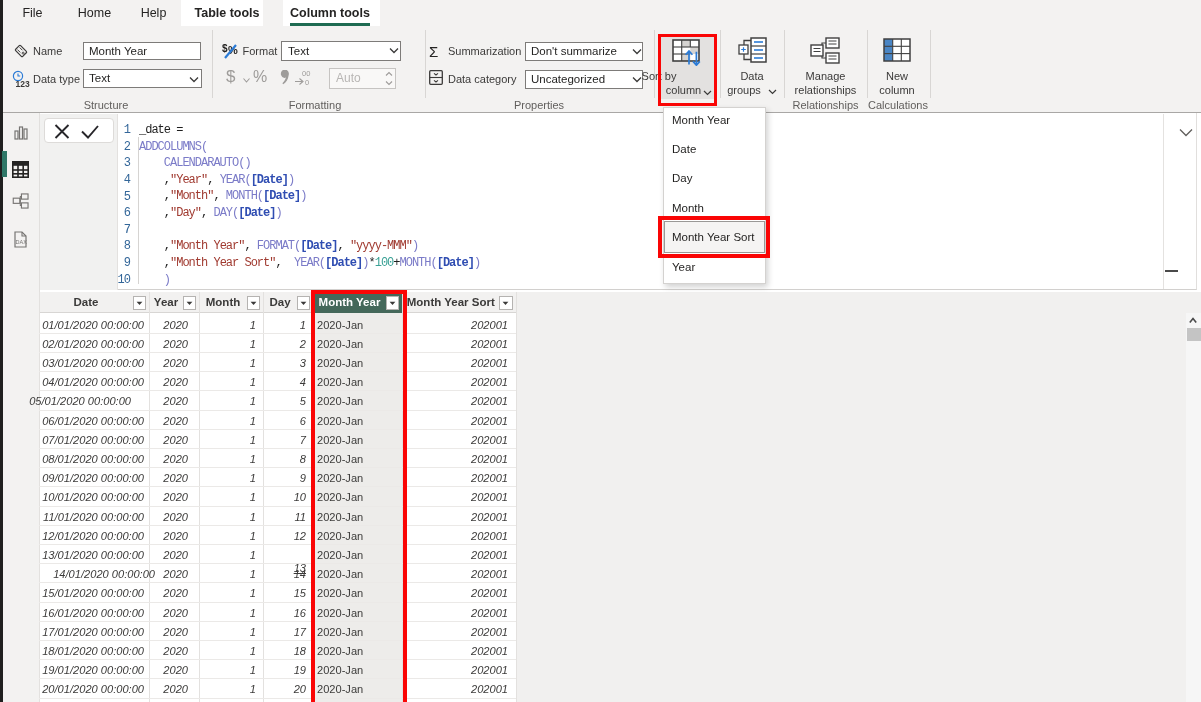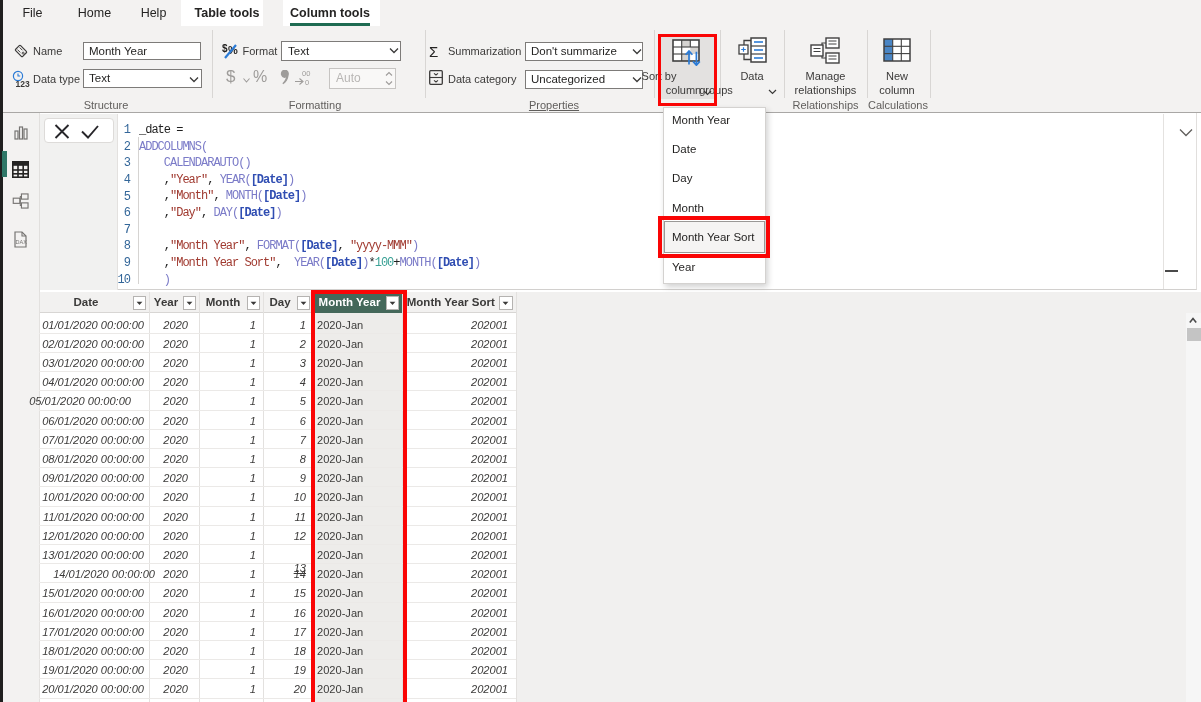--- a/index.html
+++ b/index.html
@@ -95,21 +95,21 @@
 <rect x="0.7" y="0.7" width="12.6" height="13.6" rx="1" fill="none" stroke="#3b3a39" stroke-width="1.3"></rect>
 <line x1="0.7" y1="7.5" x2="13.3" y2="7.5" stroke="#3b3a39" stroke-width="1.1"></line>
 <path d="M5 3.4 L7 5 L9 3.4" fill="none" stroke="#3b3a39" stroke-width="1.1"></path>
 <path d="M5 10.4 L7 12 L9 10.4" fill="none" stroke="#3b3a39" stroke-width="1.1"></path>
     </svg>
 <div class="abs lbl" style="left:448px;top:73px;">Data category</div>
 <div class="abs inp" style="left:525px;top:70px;width:118px;height:19px;line-height:17px;padding-left:5px;">Uncategorized</div>
 <svg class="abs" style="left:632px;top:76px;" width="10" height="7" viewBox="0 0 10 7">
       <path d="M1 1.5 L5 5.5 L9 1.5" fill="none" stroke="#3b3a39" stroke-width="1.3"></path>
     </svg>
-<div class="abs seclbl" style="left:554px;top:99px;transform:translateX(-50%);text-decoration:underline;">Properties</div>
+<div class="abs seclbl" style="left:539px;top:99px;transform:translateX(-50%);">Properties</div>
 <div class="abs" style="left:661px;top:37px;width:53px;height:62px;background:#e3e1e0;"></div>
 <svg class="abs" style="left:672px;top:39px;" width="32" height="27" viewBox="0 0 32 27">
 <rect x="1" y="1" width="26" height="21" fill="#fff" stroke="none"></rect>
 <rect x="9.7" y="1" width="8.6" height="7" fill="#d5d3d1"></rect>
 <rect x="18.3" y="8" width="8.7" height="7" fill="#d5d3d1"></rect>
 <rect x="9.7" y="15" width="8.6" height="7" fill="#d5d3d1"></rect>
 <rect x="1" y="1" width="26" height="21" fill="none" stroke="#404040" stroke-width="1.6"></rect>
 <line x1="9.7" y1="1" x2="9.7" y2="22" stroke="#404040" stroke-width="1.1"></line>
 <line x1="18.3" y1="1" x2="18.3" y2="8" stroke="#404040" stroke-width="1.1"></line>
 <line x1="1" y1="8" x2="27" y2="8" stroke="#404040" stroke-width="1.1"></line>
@@ -127,21 +127,21 @@
 <line x1="14" y1="9" x2="29" y2="9" stroke="#404040" stroke-width="1.2"></line>
 <line x1="14" y1="17" x2="29" y2="17" stroke="#404040" stroke-width="1.2"></line>
 <line x1="17" y1="5" x2="26" y2="5" stroke="#2b7bd6" stroke-width="1.6"></line>
 <line x1="17" y1="13" x2="26" y2="13" stroke="#2b7bd6" stroke-width="1.6"></line>
 <line x1="17" y1="21" x2="26" y2="21" stroke="#2b7bd6" stroke-width="1.6"></line>
 <path d="M14 3.5 H7 V22.5 H14" fill="none" stroke="#404040" stroke-width="1.3"></path>
 <rect x="2" y="8" width="9" height="9" fill="#fff" stroke="#404040" stroke-width="1.3"></rect>
 <path d="M6.5 10.2 V14.8 M4.2 12.5 H8.8" stroke="#2b7bd6" stroke-width="1.2"></path>
 </svg>
 <div class="abs lbl" style="left:752px;top:69.5px;transform:translateX(-50%);">Data</div>
-<div class="abs lbl" style="left:716px;top:84px;transform:translateX(-50%);text-align:right;">groups</div>
+<div class="abs lbl" style="left:744px;top:84px;transform:translateX(-50%);text-align:right;">groups</div>
 <svg class="abs" style="left:768px;top:89px;" width="9" height="6" viewBox="0 0 9 6">
       <path d="M1 1 L4.5 4.5 L8 1" fill="none" stroke="#3b3a39" stroke-width="1.2"></path>
     </svg>
 <svg class="abs" style="left:810px;top:37px;" width="31" height="27" viewBox="0 0 31 27">
 <rect x="16" y="1" width="13" height="10" fill="#fff" stroke="#404040" stroke-width="1.4"></rect>
 <line x1="18.5" y1="4" x2="26.5" y2="4" stroke="#404040" stroke-width="1"></line>
 <line x1="18.5" y1="7" x2="26.5" y2="7" stroke="#404040" stroke-width="1"></line>
 <rect x="16" y="16" width="13" height="10" fill="#fff" stroke="#404040" stroke-width="1.4"></rect>
 <line x1="18.5" y1="19" x2="26.5" y2="19" stroke="#404040" stroke-width="1"></line>
 <line x1="18.5" y1="22" x2="26.5" y2="22" stroke="#404040" stroke-width="1"></line>

